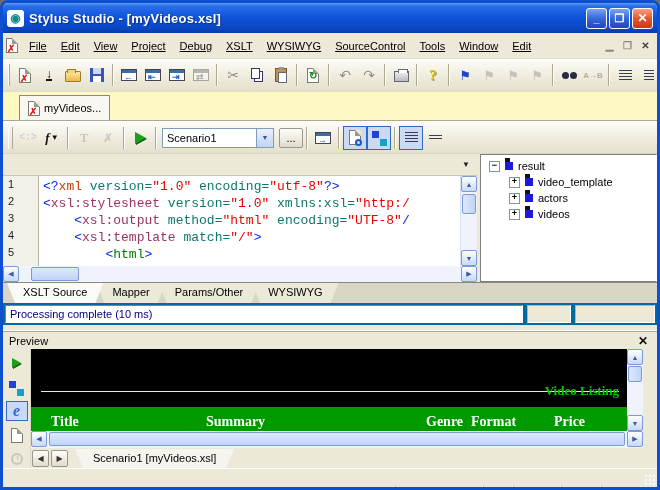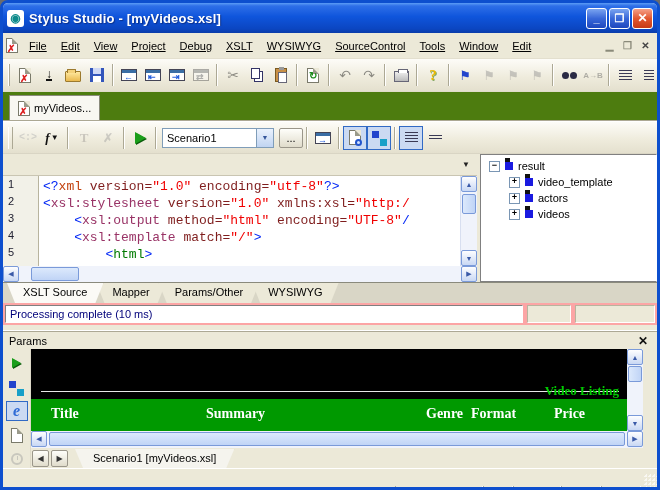--- a/index.html
+++ b/index.html
@@ -82,37 +82,37 @@
   .i-mag{position:relative;}
   .i-mag .ring{position:absolute;right:-2px;bottom:-2px;width:7px;height:7px;border:2px solid #2255cc;border-radius:50%;background:#cfe0ff;}
   .i-treeic{width:7px;height:7px;background:#2244CC;box-shadow:8px 8px 0 #18A0C8;position:relative;margin:-6px 8px 0 0;}
   .i-node{width:8px;height:8px;background:#1a1aE0;position:relative;flex:none;}
   .i-node::before{content:"";position:absolute;top:-4px;left:0;width:5px;height:4px;background:#111;}
   .i-e{font:italic bold 16px "Liberation Serif",serif;color:#2E6BD6;line-height:1;}
   .i-clock{width:12px;height:12px;border:2px solid #999;border-radius:50%;position:relative;}
   .i-clock::before{content:"";position:absolute;left:4px;top:1px;width:1px;height:4px;background:#999;}
 
   
-  .doctabs{position:absolute;top:89px;left:0;right:0;height:29px;background:#4d7c0f;
-    border-bottom:1px solid #ACA894;display:flex;align-items:flex-end;padding-left:6px;}
+  .doctabs{position:absolute;top:89px;left:0;right:0;height:29px;background:#fef9c3;
+    border-bottom:1px solid #ACA894;display:flex;align-items:flex-end;padding-left:16px;}
   .doctab{height:25px;background:#F8F7F2;border:1px solid #8a8a7c;border-bottom:none;
     display:flex;align-items:center;gap:4px;padding:0 8px;position:relative;}
 
   
   .editorzone{position:absolute;top:151px;left:0;right:0;height:128px;display:flex;}
   .ed-left{width:474px;display:flex;flex-direction:column;}
   .ed-topbar{height:22px;background:#ECE9D8;border-bottom:1px solid #C9C5B2;display:flex;align-items:center;}
   .ed-topbar .dd{margin-left:auto;margin-right:4px;width:14px;height:14px;display:flex;align-items:center;justify-content:center;color:#222;font-size:8px;}
   .codearea{flex:1;display:flex;background:#fff;overflow:hidden;}
   .gutter{width:36px;background:#F2F1E8;border-right:1px solid #B8B49E;padding:2px 0 0 5px;
     font-size:11px;color:#223;}
   .gutter div{height:17px;}
   .codelines{flex:1;padding:2px 0 0 4px;font:13px/17px "Liberation Mono",monospace;overflow:hidden;white-space:pre;}
   .cl{height:17px;white-space:pre;}
-  .tk-b{color:#0026f5}.tk-e{color:#993366}.tk-a{color:#7f1d1d}.tk-v{color:#f00000}
+  .tk-b{color:#0026f5}.tk-e{color:#993366}.tk-a{color:#0f766e}.tk-v{color:#f00000}
   .tk-g{color:#007a00}.tk-n{color:#c2410c}.tk-w{color:#000}
 
   
   .vscroll{width:17px;background:#F0F3FB;border-left:1px solid #D8DFF0;display:flex;flex-direction:column;}
   .hscroll{height:16px;background:#F0F3FB;display:flex;align-items:stretch;}
   .sbtn{width:16px;height:16px;flex:none;background:linear-gradient(180deg,#FEFEFF,#C9D8F4);
     border:1px solid #7A9AD9;border-radius:2px;color:#3a5aA8;display:flex;align-items:center;justify-content:center;font-size:7px;}
   .thumb-h{height:14px;margin-top:1px;background:linear-gradient(180deg,#DCE9FC,#C0D4F6);border:1px solid #7A9AD9;border-radius:2px;}
   .thumb-v{width:14px;margin-left:1px;background:linear-gradient(90deg,#DCE9FC,#C0D4F6);border:1px solid #7A9AD9;border-radius:2px;}
   .splitter{width:3px;background:#ECE9D8;cursor:col-resize;}
@@ -125,21 +125,21 @@
 
   
   .tabsrow{position:absolute;top:279px;left:0;right:0;height:21px;background:#D9D6C6;
     border-top:1px solid #8a8a7c;display:flex;align-items:stretch;padding-left:4px;}
   .etab{padding:3px 16px 0;clip-path:polygon(0 0,100% 0,calc(100% - 8px) 100%,8px 100%);
     background:#ECE9D8;filter:drop-shadow(0 0 1px #6a6a5c);margin-left:-7px;white-space:nowrap;}
   .etab:first-child{margin-left:0;}
   .etab.active{background:#FBFAF6;font-weight:normal;z-index:2;}
 
   
-  .statusrow{position:absolute;top:300px;left:0;right:0;height:22px;background:#fca5a5;}
+  .statusrow{position:absolute;top:300px;left:0;right:0;height:22px;background:#0369a1;}
   .sfield{position:absolute;left:2px;top:2px;width:518px;height:18px;background:#fff;
     border:1px solid #808080;border-bottom-color:#fff;border-right-color:#fff;
     color:#00007a;padding:2px 4px;white-space:nowrap;overflow:hidden;}
   .spanel{position:absolute;top:2px;height:18px;background:#ECE9D8;
     border:1px solid #B8B49E;border-bottom-color:#fff;border-right-color:#fff;}
   .gapline{position:absolute;top:322px;left:0;right:0;height:6px;background:#ECE9D8;border-bottom:1px solid #fff;}
 
   
   .pvtitle{position:absolute;top:328px;left:0;right:0;height:18px;background:#ECE9D8;
     border-top:1px solid #ACA894;display:flex;align-items:center;padding:0 6px;}
@@ -148,21 +148,21 @@
   .pvstrip{width:28px;background:#ECE9D8;display:flex;flex-direction:column;align-items:center;
     padding-top:4px;gap:4px;border-right:1px solid #DDD9C8;}
   .pvbtn{width:22px;height:20px;display:flex;align-items:center;justify-content:center;border:1px solid transparent;flex:none;}
   .pvbtn.sel{border:1px solid #316AC5;background:#CBDAF2;}
   .pvright{flex:1;display:flex;flex-direction:column;}
   .pvcontent{height:82px;background:#000;position:relative;margin-right:14px;overflow:hidden;}
   .pv-vscroll{position:absolute;top:0;bottom:0;right:0;width:16px;background:#F0F3FB;display:flex;flex-direction:column;z-index:5;}
   .site-title{position:absolute;left:14px;top:1px;font:bold 31px "Liberation Serif",serif;color:#3C3CD0;letter-spacing:1px;}
   .site-rule{position:absolute;left:10px;right:24px;top:42px;height:1px;background:#E8E8E8;}
   .listing{position:absolute;right:24px;top:34px;color:#00CC00;font:bold 13px "Liberation Serif",serif;text-align:right;}
-  .greenbar{position:absolute;left:0;right:16px;bottom:0;height:32px;background:#009900;overflow:hidden;}
+  .greenbar{position:absolute;left:0;right:16px;bottom:0;height:24px;background:#009900;overflow:hidden;}
   .greenbar span{position:absolute;top:7px;color:#fff;font:bold 14px "Liberation Serif",serif;}
   .pv-hscroll{height:17px;margin-right:14px;}
   .pv-scenario{height:20px;background:#ECE9D8;display:flex;align-items:stretch;padding-top:1px;}
   .navbtn{width:17px;height:17px;margin:1px 1px 0 1px;background:linear-gradient(180deg,#FEFEFA,#E0DCCB);
     border:1px solid #9a968a;border-radius:2px;color:#333;display:flex;align-items:center;justify-content:center;font-size:8px;flex:none;}
   .sctab{margin-left:6px;padding:3px 18px 0;clip-path:polygon(0 0,100% 0,calc(100% - 8px) 100%,8px 100%);
     background:#F5F4EE;filter:drop-shadow(0 0 1px #55554a);white-space:nowrap;}
 
   
   .statusbar{position:absolute;top:465px;left:0;right:0;height:19px;background:#ECE9D8;
@@ -432,21 +432,21 @@
   </div>
 
   <div class="statusrow">
     <span class="sfield">Processing complete  (10 ms)</span>
     <span class="spanel" style="left:524px;width:44px;"></span>
     <span class="spanel" style="left:572px;width:80px;"></span>
   </div>
   <div class="gapline"></div>
 
   <div class="pvtitle">
-    <span>Params</span>
+    <span>Preview</span>
     <span class="x">✕</span>
   </div>
   <div class="pvzone">
     <div class="pvstrip">
       <span class="pvbtn">
             <span class="i-play" style="border-left-width:9px;border-top-width:5px;border-bottom-width:5px;"></span>
           </span>
       <span class="pvbtn">
             <span class="i-treeic"></span>
           </span>

